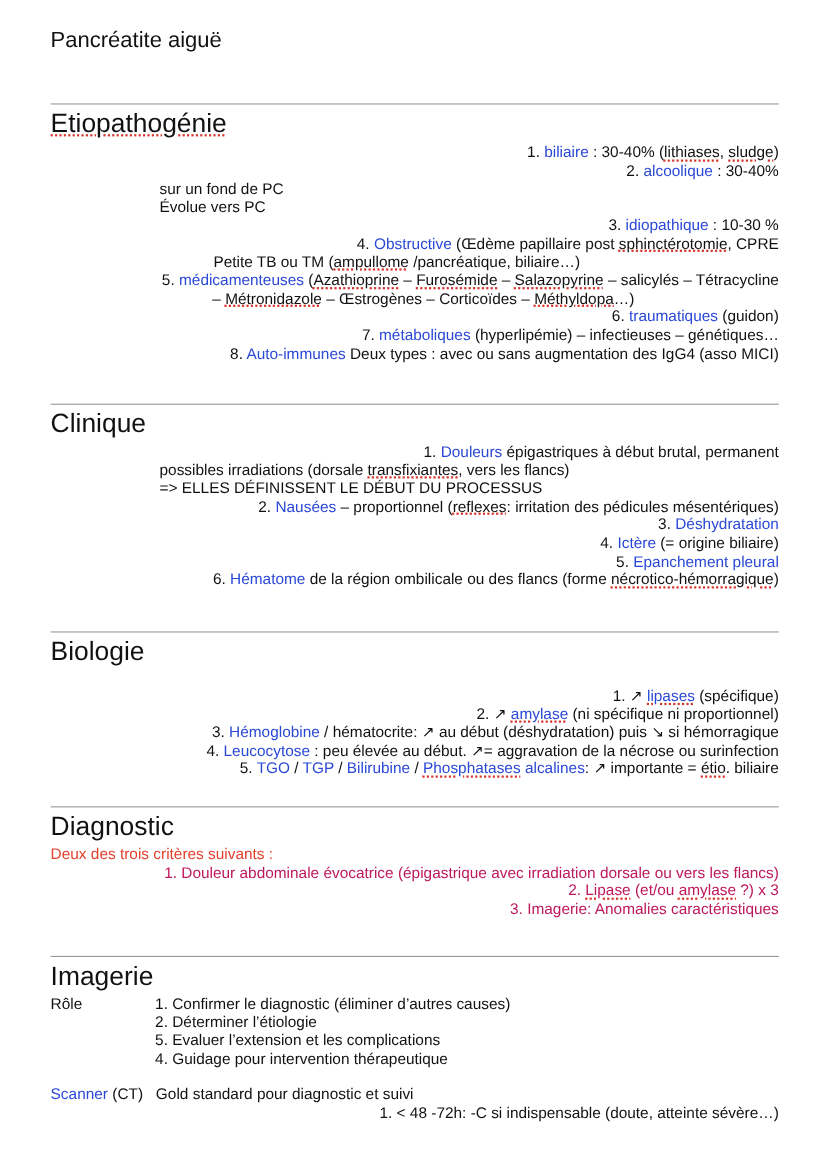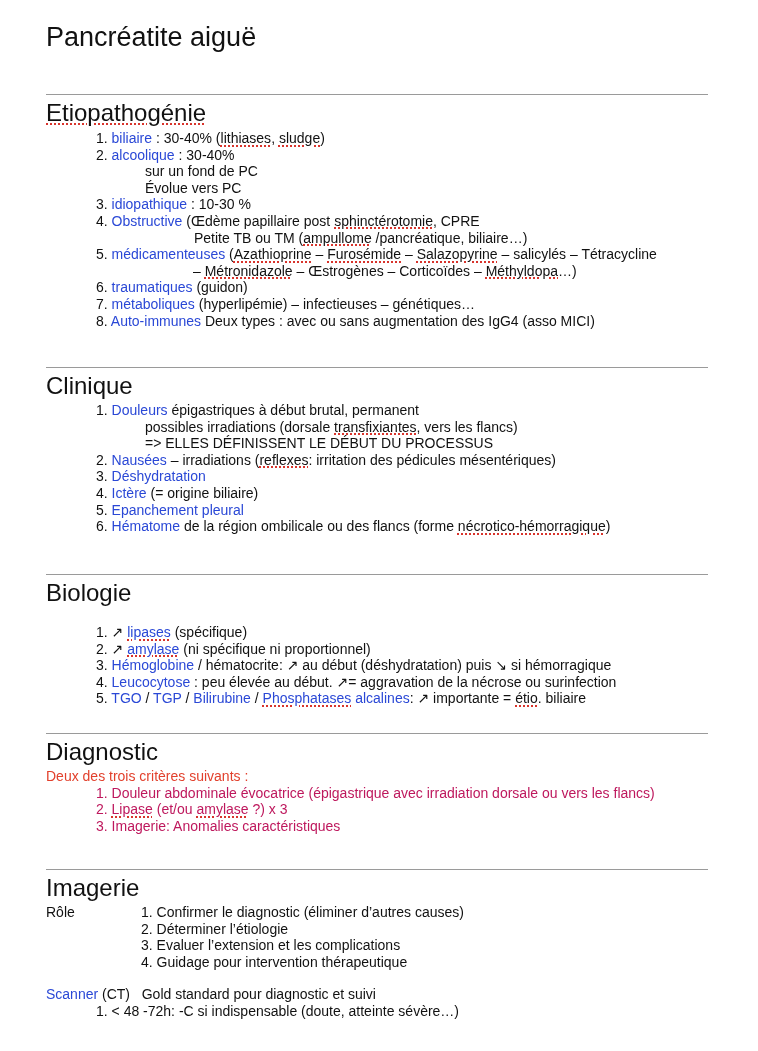--- a/index.html
+++ b/index.html
@@ -2,32 +2,32 @@
 <html><head>
 <meta charset="utf-8">
 <style>
   html, body { margin: 0; padding: 0; background: #ffffff; }
   body {
     width: 758px; height: 1051px; position: relative; overflow: hidden;
     font-family: "Liberation Sans", sans-serif; color: #111111;
   }
   .page-title {
     position: absolute; left: 46px; top: 20px;
-    font-size: 27px; line-height: 34px; color: #111;
+    font-size: 20px; line-height: 34px; color: #111;
   }
   .section { position: absolute; left: 46px; width: 662px; }
   .rule { height: 0; border-top: 1px solid #9a9a9a; width: 662px; }
   .sec-head { font-size: 24px; line-height: 22px; margin-top: 7px; color: #111; }
   .lines { font-size: 14px; line-height: 16.6px; }
   .line { white-space: nowrap; }
   .blue { color: #2a48d6; }
   .red { color: #e2402c; }
   .purple { color: #be185d; }
   .spell { text-decoration: underline dotted #d8342c; text-decoration-thickness: 1.5px; text-underline-offset: 2px; }
-  .i1 { padding-left: 50px; }
+  .i1 { padding-left: 50px; text-align: right; }
   .i2 { padding-left: 99px; }
   .i3 { padding-left: 148px; }
   .row-role { display: flex; gap: 45px; }
   .role-label { width: 50px; }
 </style>
 </head>
 <body>
 
 <div class="page-title">Pancréatite aiguë</div>
 
@@ -85,21 +85,21 @@
     <div class="line i1">
       <span>1.</span>
       <span class="blue">Douleurs</span><span> épigastriques à début brutal, permanent</span>
     </div>
     <div class="line i2">
       <span>possibles irradiations (dorsale </span><span class="spell">transfixiantes</span><span>, vers les flancs)</span>
     </div>
     <div class="line i2">=&gt; ELLES DÉFINISSENT LE DÉBUT DU PROCESSUS</div>
     <div class="line i1">
       <span>2.</span>
-      <span class="blue">Nausées</span><span> – irradiations (</span><span class="spell">reflexes</span><span>: irritation des pédicules mésentériques)</span>
+      <span class="blue">Nausées</span><span> – proportionnel (</span><span class="spell">reflexes</span><span>: irritation des pédicules mésentériques)</span>
     </div>
     <div class="line i1">
       <span>3.</span>
       <span class="blue">Déshydratation</span>
     </div>
     <div class="line i1">
       <span>4.</span>
       <span class="blue">Ictère</span><span> (= origine biliaire)</span>
     </div>
     <div class="line i1">
@@ -164,20 +164,20 @@
 
 <div class="section" style="top:869px;">
   <div class="rule"></div>
   <div class="sec-head">Imagerie</div>
   <div class="lines" style="margin-top:5px;">
     <div class="row-role">
       <div class="role-label">Rôle</div>
       <div>
         <div class="line">1. Confirmer le diagnostic (éliminer d’autres causes)</div>
         <div class="line">2. Déterminer l’étiologie</div>
-        <div class="line">3. Evaluer l’extension et les complications</div>
+        <div class="line">5. Evaluer l’extension et les complications</div>
         <div class="line">4. Guidage pour intervention thérapeutique</div>
       </div>
     </div>
     <div class="line" style="margin-top:16px; white-space:pre;"><span class="blue">Scanner</span><span> (CT)   Gold standard pour diagnostic et suivi</span></div>
     <div class="line i1">1. &lt; 48 -72h: -C si indispensable (doute, atteinte sévère…)</div>
   </div>
 </div>
 
 </body></html>

